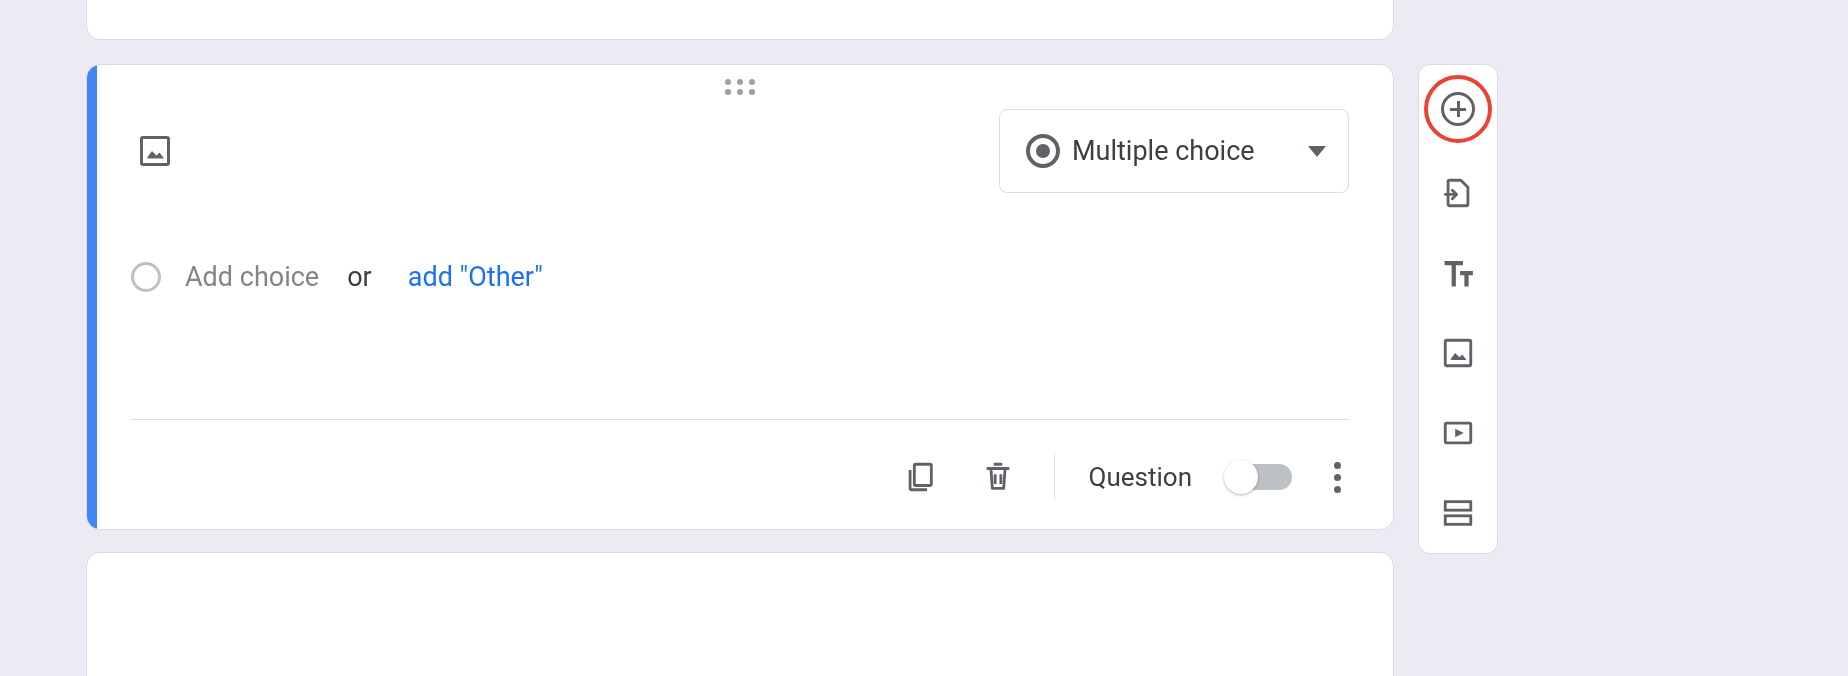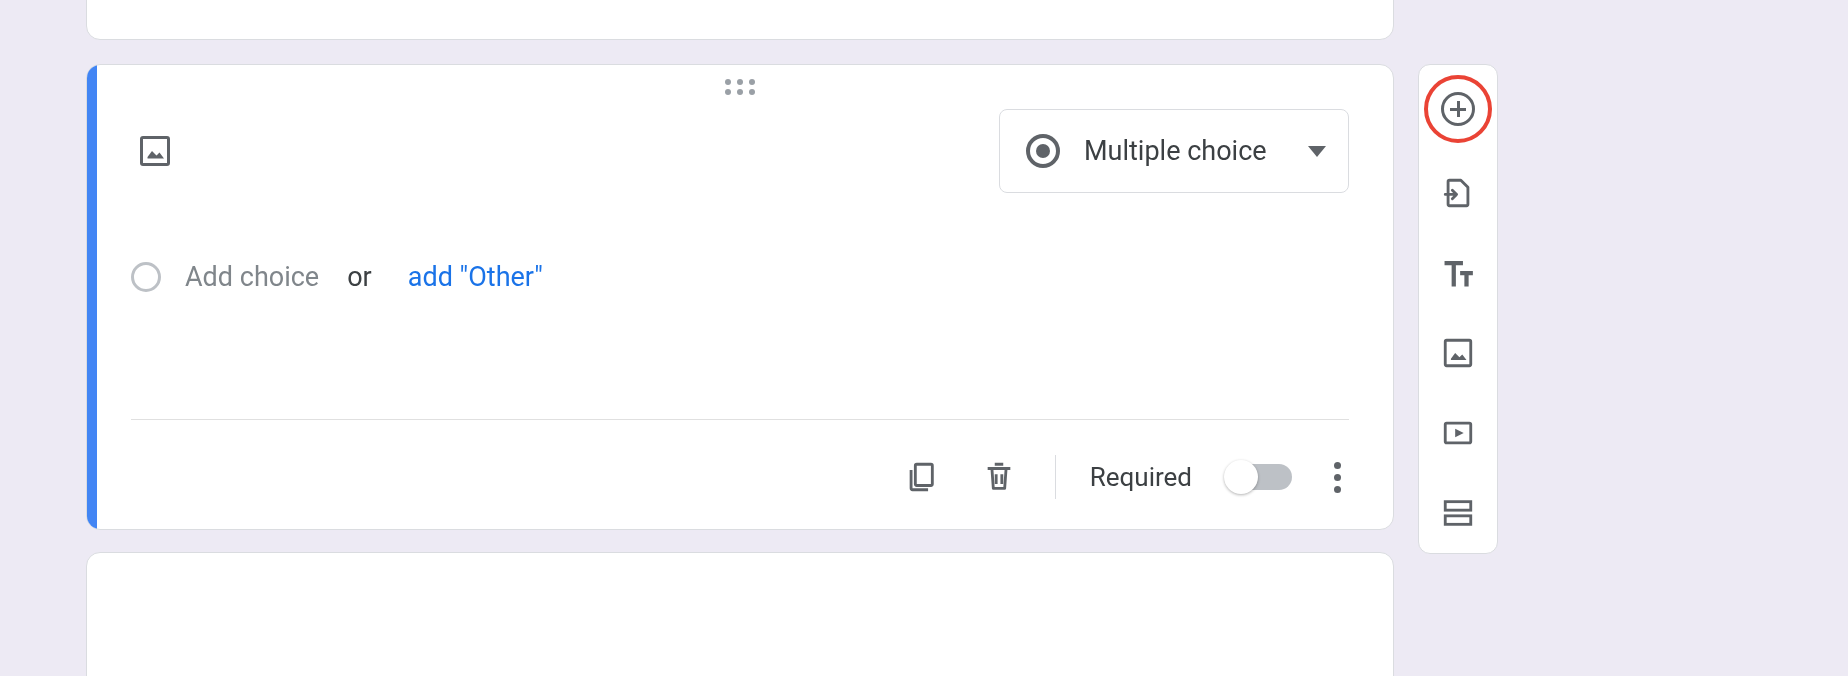--- a/index.html
+++ b/index.html
@@ -134,21 +134,21 @@
   .type-select {
     margin-top: 2px;
     margin-left: auto;
     width: 350px;
     height: 84px;
     border: 1px solid #dadce0;
     border-radius: 8px;
     display: flex;
     align-items: center;
     padding: 0 22px 0 26px;
-    gap: 24px;
+    gap: 12px;
     cursor: pointer;
   }
   .type-radio-icon {
     width: 34px; height: 34px;
     border: 4px solid #5f6368;
     border-radius: 50%;
     display: flex;
     align-items: center;
     justify-content: center;
   }
@@ -378,21 +378,21 @@
           <path d="M5 7v13a1 1 0 001 1h11" stroke="#5f6368" stroke-width="2"></path>
         </svg>
       </div>
       <div class="icon-btn">
         <svg width="34" height="34" viewBox="0 0 24 24" fill="none">
           <path d="M4 6h16M9 3h6M7 6l1 14h8l1-14" stroke="#5f6368" stroke-width="2" stroke-linejoin="round"></path>
           <path d="M10 10v7M14 10v7" stroke="#5f6368" stroke-width="2"></path>
         </svg>
       </div>
       <div class="vsep"></div>
-      <div class="required-label">Required</div>
+      <div class="required-label">Question</div>
       <div class="toggle">
         <div class="toggle-knob"></div>
       </div>
       <div class="more-dots">
         <span></span>
           <span></span>
           <span></span>
       </div>
     </div>
   </div>

